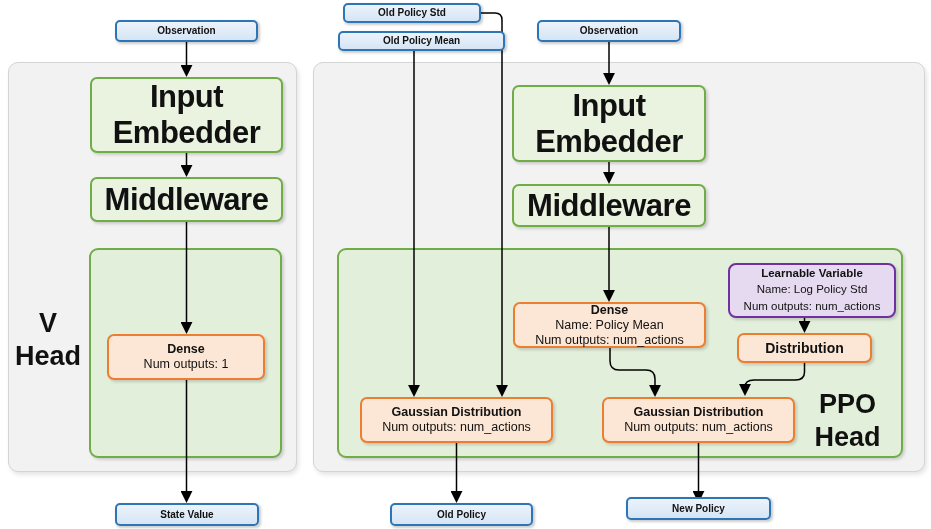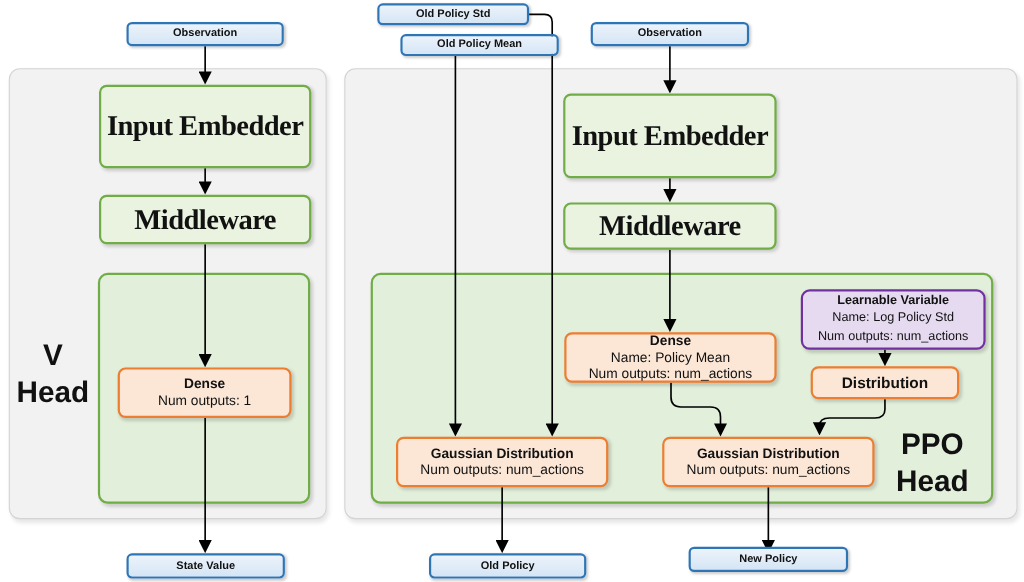--- a/index.html
+++ b/index.html
@@ -21,21 +21,21 @@
     text-align:center;box-sizing:border-box;z-index:4;line-height:1.15;
   }
   .blue{
     background:linear-gradient(#ecf3fb,#d5e5f5);border:2.5px solid #2e75b6;border-radius:5px;
     font-weight:bold;font-size:10px;box-shadow:1.5px 1.5px 2.5px rgba(0,0,0,.20);
   }
   .green{
     background:#e9f3df;border:2.5px solid #70ad47;border-radius:7px;
     font-weight:bold;box-shadow:2px 2px 3px rgba(0,0,0,.16);
   }
-  .big{font-size:26px;letter-spacing:-0.5px;font-family:Liberation Serif, serif;}
+  .big{font-size:31px;letter-spacing:-0.5px;}
   .orange{
     background:#fce7d6;border:2.5px solid #ed7d31;border-radius:7px;
     font-size:12.5px;box-shadow:2px 2px 3px rgba(0,0,0,.16);
   }
   .purple{
     background:#e6daf1;border:2.5px solid #7030a0;border-radius:8px;
     font-size:11.5px;box-shadow:2px 2px 3px rgba(0,0,0,.16);
   }
   .t{font-weight:bold;display:block;}
   .s{font-weight:normal;display:block;}
@@ -81,21 +81,21 @@
       <path d="M698.5,443 V500.5" marker-end="url(#arr)"></path>
     </g>
   </svg>
 
   <div class="box blue" style="left:115px;top:20px;width:143px;height:22px;">
     <span>Observation</span>
   </div>
   <div class="box blue" style="left:343px;top:3px;width:138px;height:20px;">
     <span>Old Policy Std</span>
   </div>
-  <div class="box blue" style="left:364px;top:31px;width:144px;height:20px;">
+  <div class="box blue" style="left:338px;top:31px;width:167px;height:20px;">
     <span>Old Policy Mean</span>
   </div>
   <div class="box blue" style="left:537px;top:20px;width:144px;height:22px;">
     <span>Observation</span>
   </div>
   <div class="box blue" style="left:115px;top:503px;width:144px;height:23px;">
     <span>State Value</span>
   </div>
   <div class="box blue" style="left:390px;top:503px;width:143px;height:23px;">
     <span>Old Policy</span>

